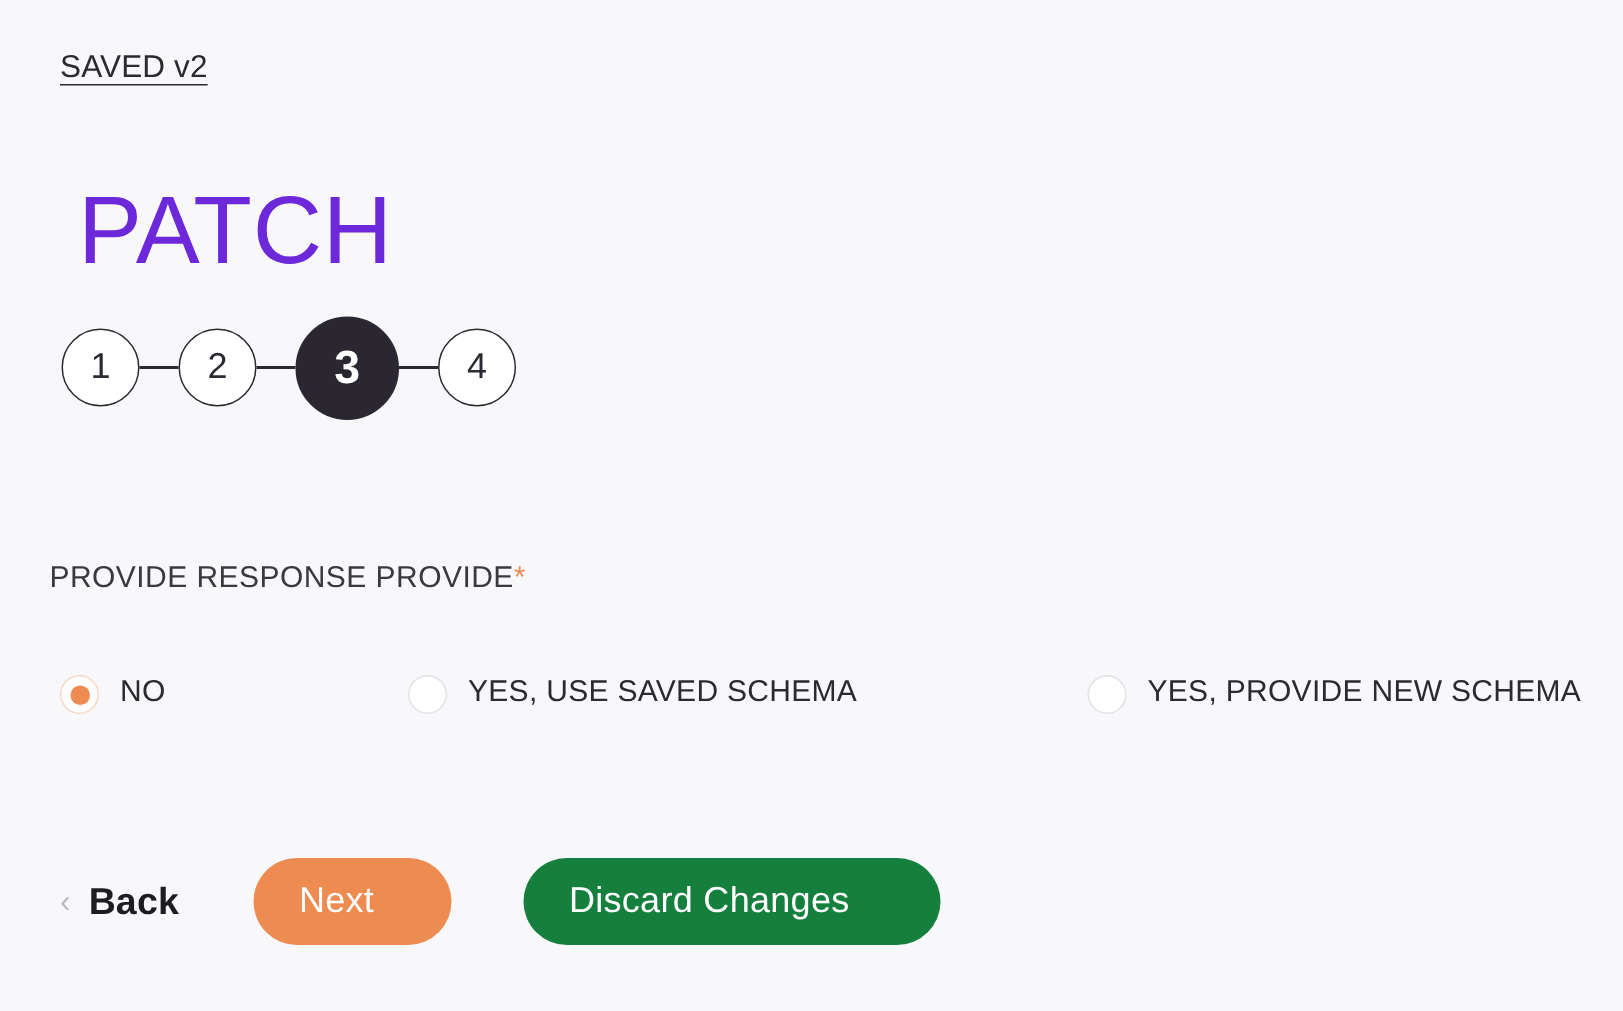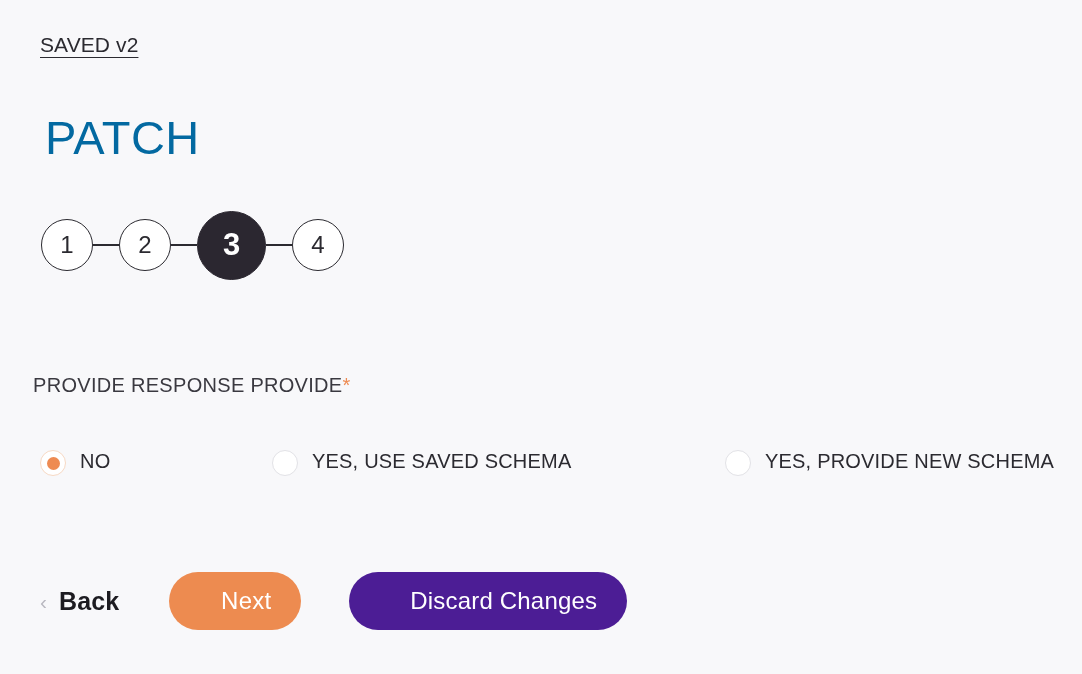--- a/index.html
+++ b/index.html
@@ -29,26 +29,26 @@
     text-decoration-thickness: 1px;
     letter-spacing: 0.1px;
     cursor: pointer;
   }
 
   
   .page-title {
     position: absolute;
     left: 41px;
     top: 110px;
-    font-size: 47px;
+    font-size: 64px;
     font-weight: 300;
     letter-spacing: 0.5px;
-    color: #0369a1;
+    color: #6d28d9;
     line-height: 1;
-    margin: 4px;
+    margin: 11px;
   }
 
   
   .stepper {
     position: absolute;
     left: 41px;
     top: 210px;
     display: flex;
     align-items: center;
     height: 70px;
@@ -185,30 +185,30 @@
     border-radius: 32px;
     height: 58px;
     font-family: "Liberation Sans", sans-serif;
     font-size: 24px;
     font-weight: 400;
     color: #ffffff;
     cursor: pointer;
     padding: 0 30px;
     display: flex;
     align-items: center;
-    justify-content: flex-end;
+    justify-content: flex-start;
     letter-spacing: 0.2px;
   }
   .pill-btn.primary {
     background: #ed8b50;
     min-width: 132px;
     margin-right: 48px;
   }
   .pill-btn.secondary {
-    background: #4c1d95;
+    background: #15803d;
     min-width: 278px;
   }
 </style>
 </head>
 <body>
 
 <a class="breadcrumb">SAVED v2</a>
 
 <h1 class="page-title">PATCH</h1>
 

